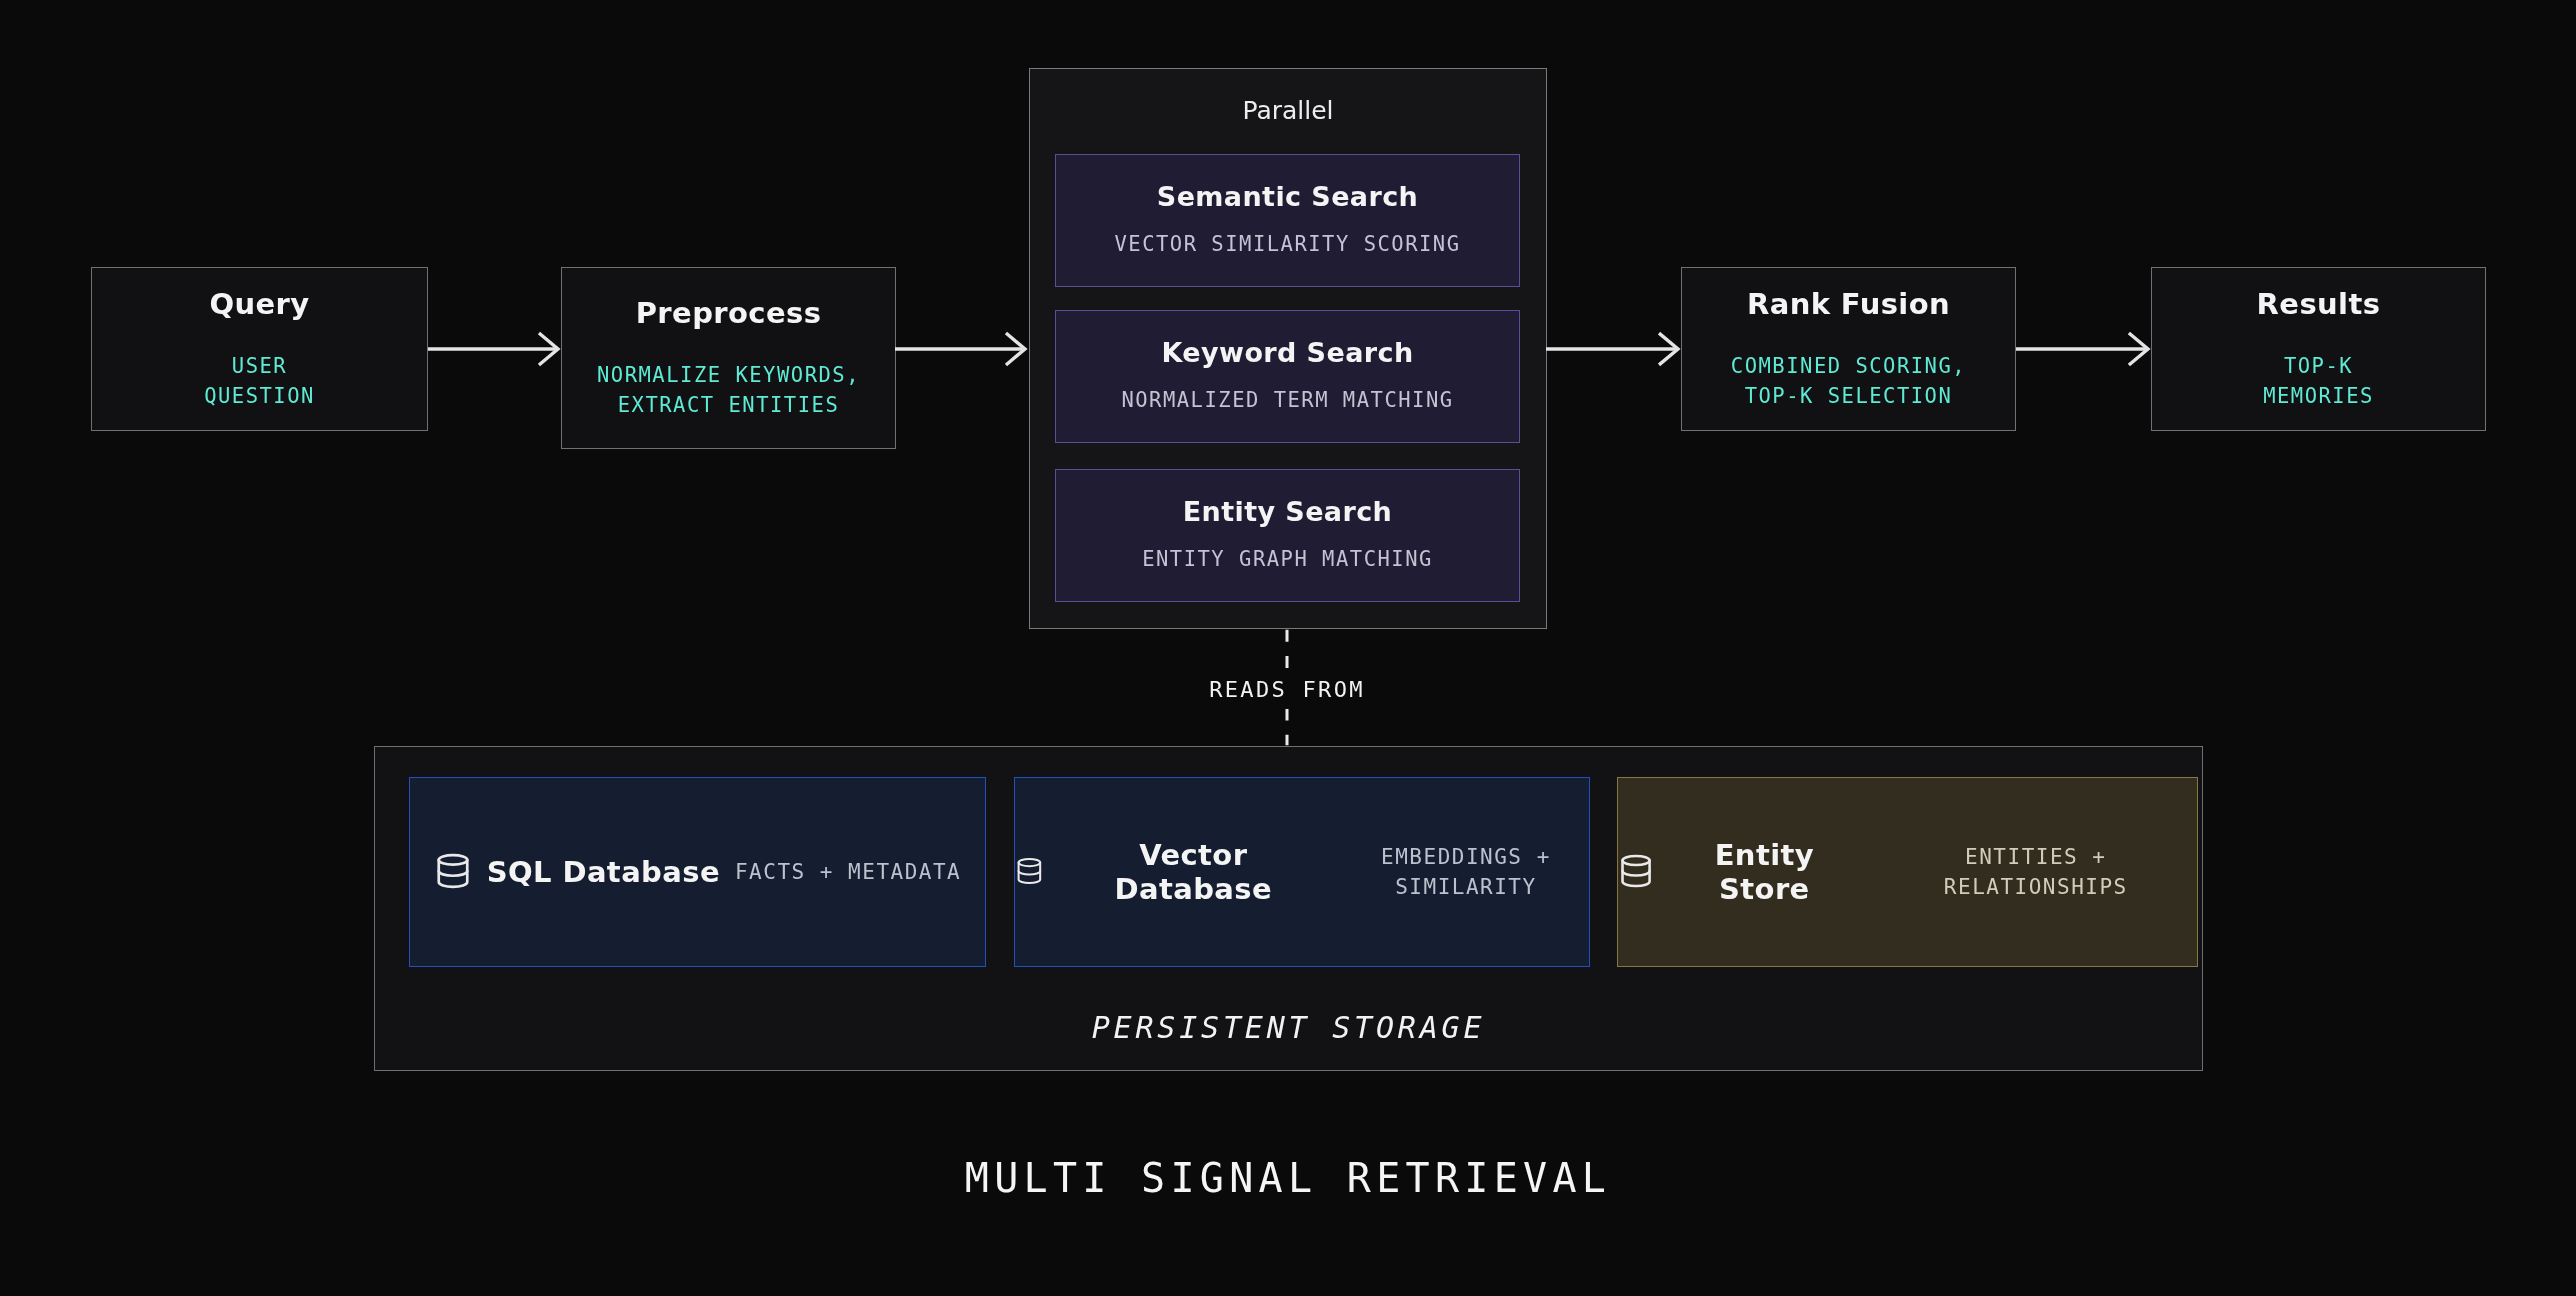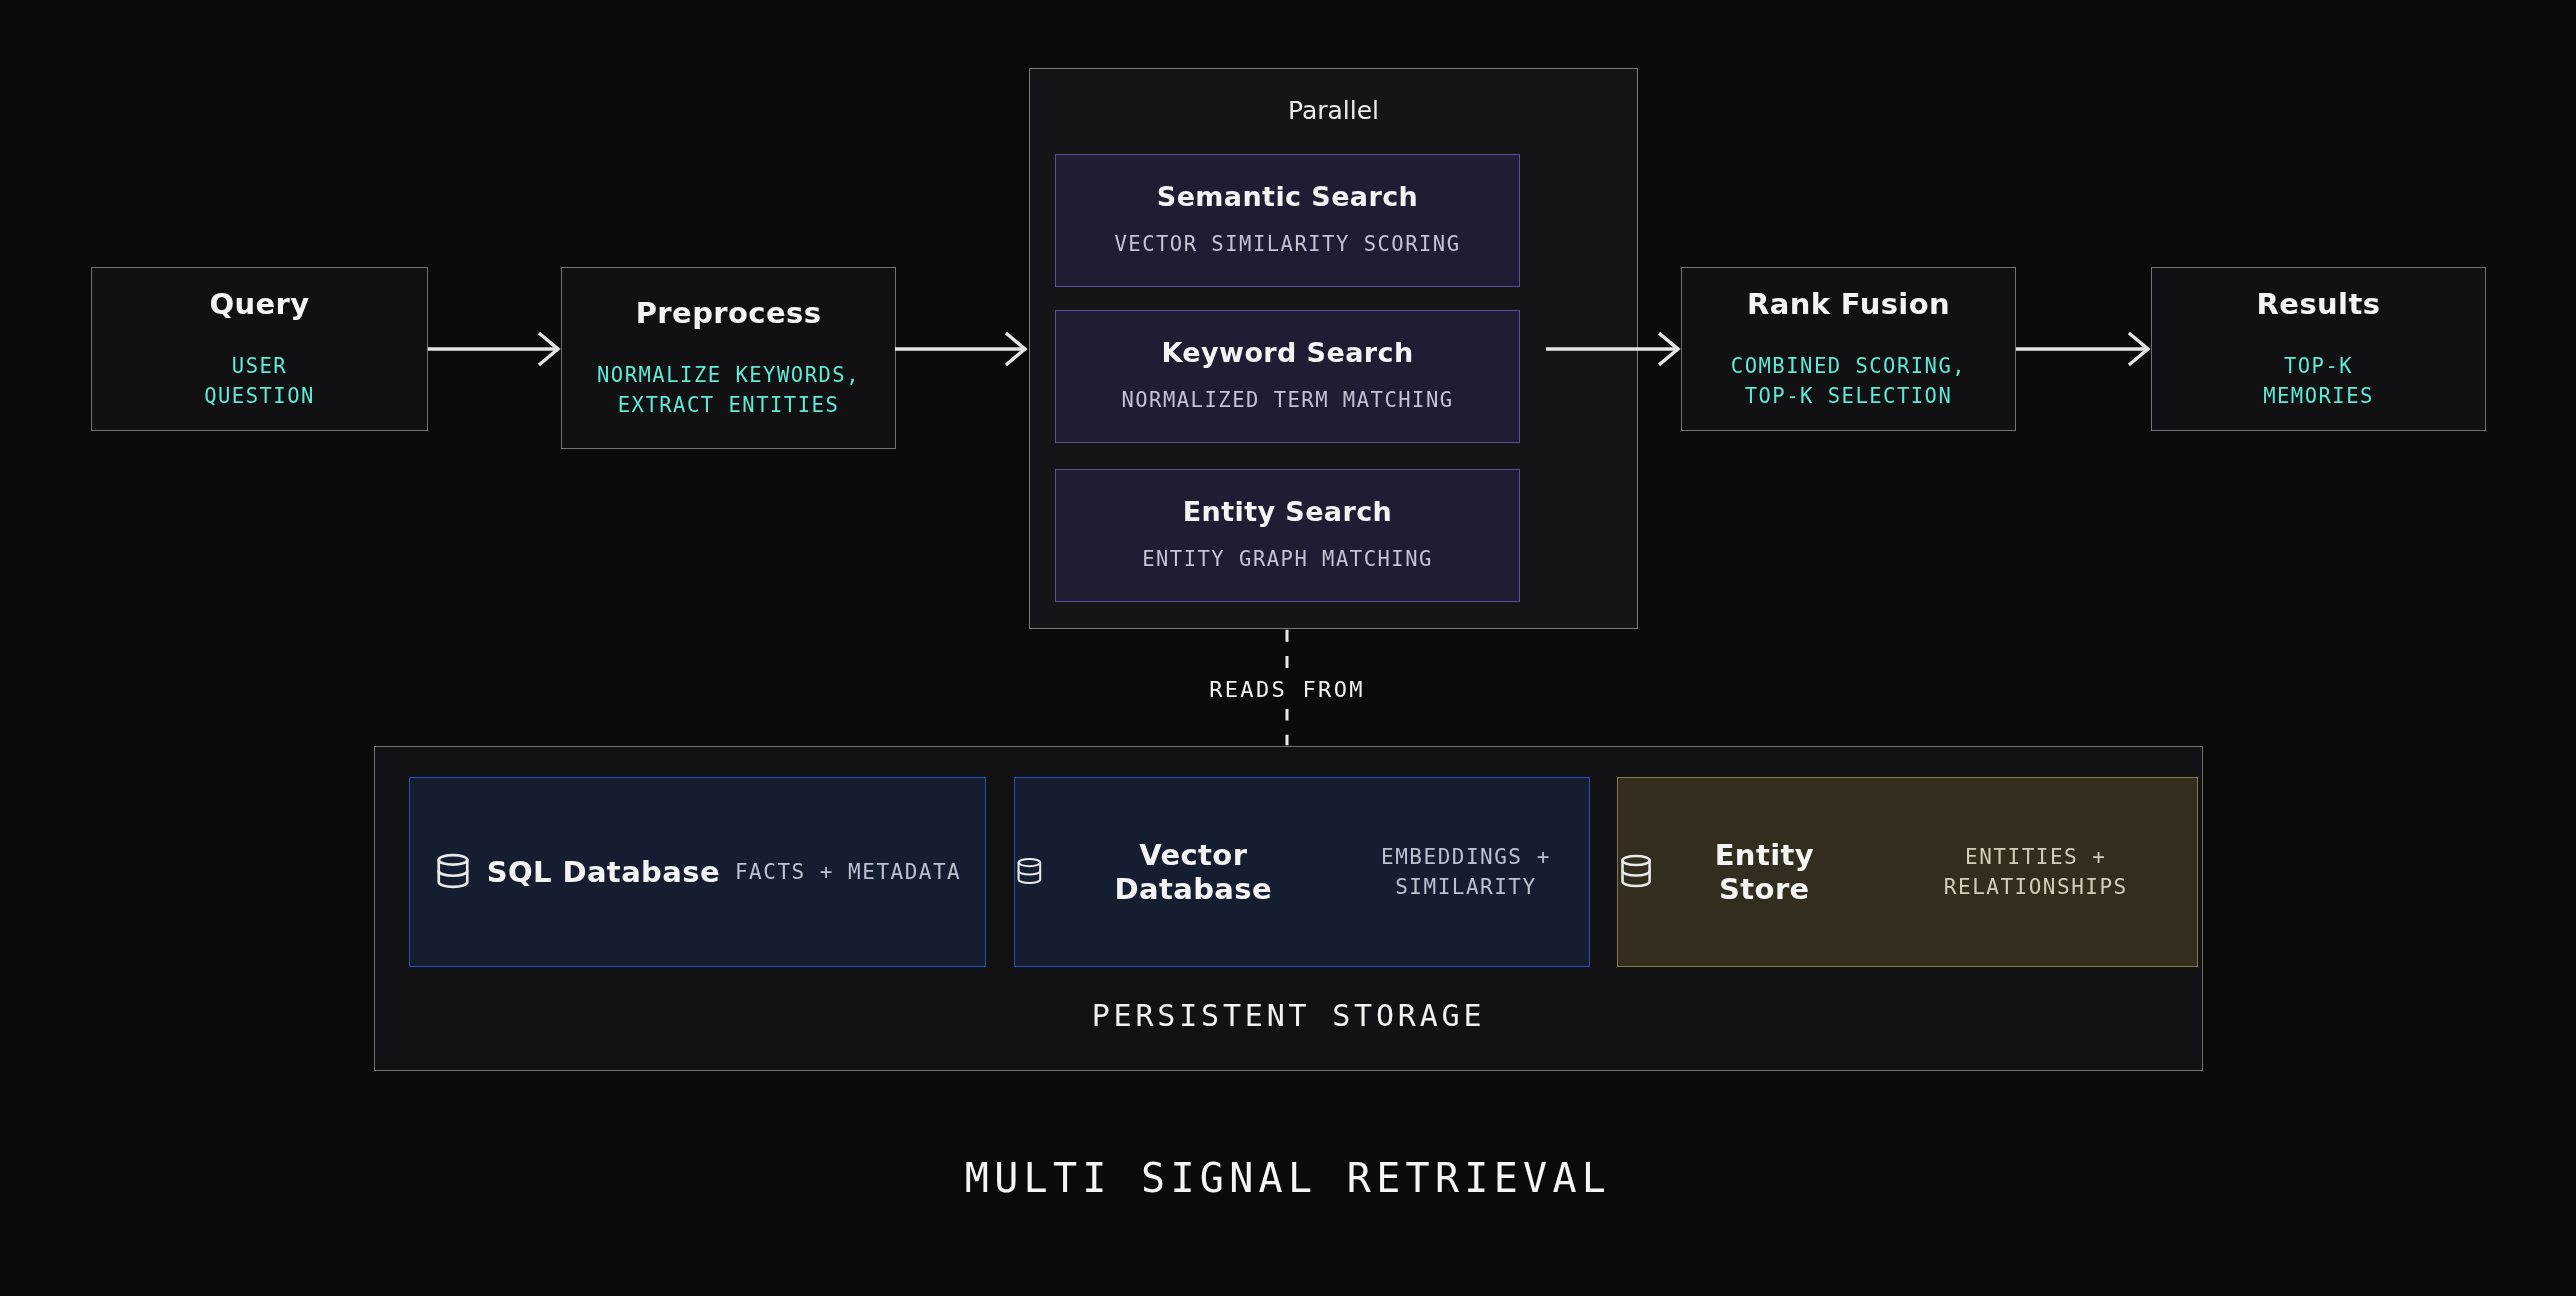--- a/index.html
+++ b/index.html
@@ -37,21 +37,21 @@
     color: #5eead4;
     letter-spacing: 1.5px;
     line-height: 1.45;
     white-space: pre-line;
   }
 
   
   .parallel {
     position: absolute;
     left: 1029px; top: 68px;
-    width: 609px; height: 561px;
+    width: 518px; height: 561px;
     background: #151517;
     border: 1.5px solid #7a7a7a;
   }
   .parallel-label {
     margin-top: 27px;
     text-align: center;
     color: #ededed;
     font-size: 25px;
     font-weight: 500;
   }
@@ -120,27 +120,28 @@
   .store-vector { left: 639px;  width: 576px; background: #151d31; border: 1.5px solid #2450bd; gap: 45px; }
   .store-entity { left: 1242px; width: 581px; background: #332d1f; border: 1.5px solid #87783f; }
   .store .node-title { font-size: 29px; }
   .store .node-sub { font-size: 21px; }
   .store-sql .node-sub, .store-vector .node-sub { color: #bcc2cd; }
   .store-entity .node-sub { color: #d2ccba; }
   .db-icon { color: #e9e9e9; margin-bottom: 3px; }
 
   .storage-label {
     position: absolute;
-    left: 0; top: 251px;
+    left: 0; top: 263px;
     width: 100%;
     text-align: center;
     color: #f2f2f2;
     font-family: "DejaVu Sans Mono", "Liberation Mono", monospace;
     font-size: 30px;
     letter-spacing: 3.8px;
+    font-style: italic;
   }
 
   
   .page-title {
     position: absolute;
     left: 0; top: 1155px;
     width: 100%;
     text-align: center;
     color: #f5f5f5;
     font-family: "DejaVu Sans Mono", "Liberation Mono", monospace;

